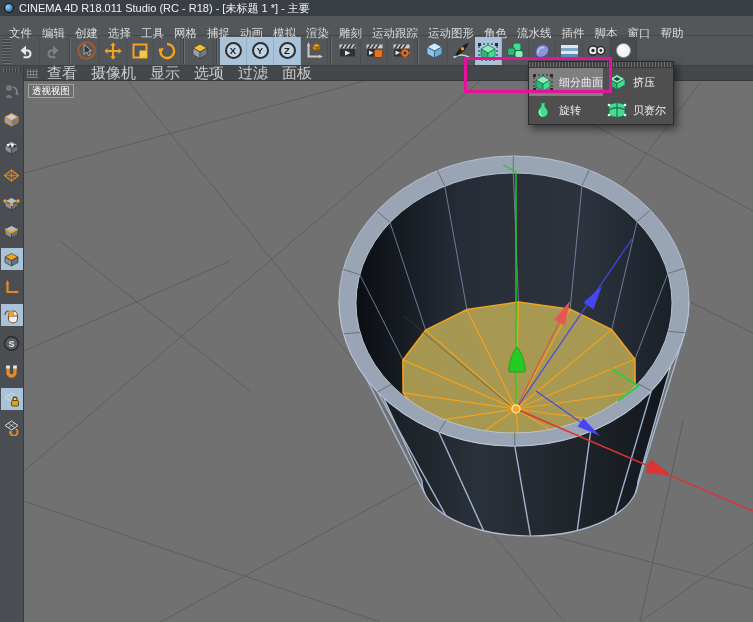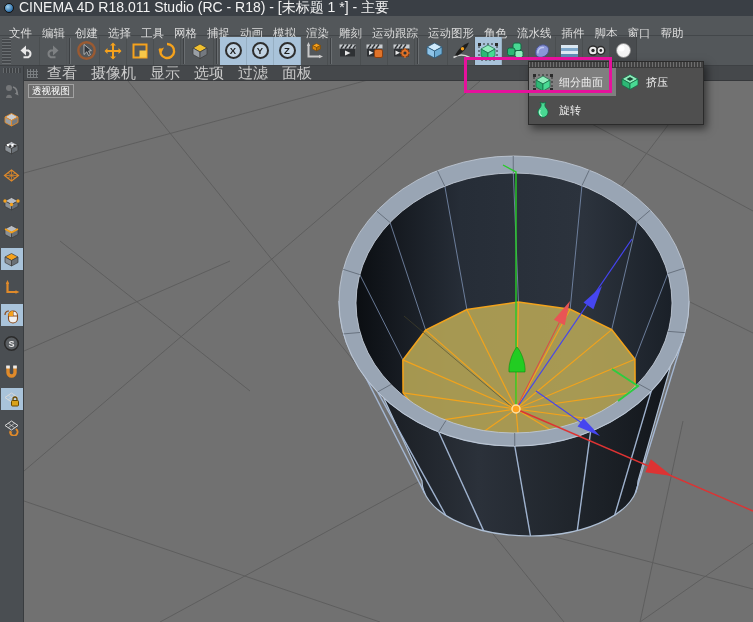--- a/index.html
+++ b/index.html
@@ -2,21 +2,21 @@
 <html><head>
 <meta charset="utf-8">
 <style>
   * { margin:0; padding:0; box-sizing:border-box; }
   body { background:#222; font-family:"Liberation Sans","DejaVu Sans",sans-serif; }
   .app { position:relative; width:753px; height:622px; background:#53575a; overflow:hidden; }
 
   
   .titlebar { height:16px; background:#3a3f45; display:flex; align-items:center; gap:5px; padding-left:4px; }
   .c4d-logo { width:10px; height:10px; border-radius:50%; background:radial-gradient(circle at 35% 35%, #9fd2f0, #2f6fa8 70%, #1c4succeeded070); background:radial-gradient(circle at 35% 35%, #9fd2f0, #2f6fa8 70%, #1c4670); border:1px solid #111; flex:none; }
-  .title-text { font-size:14px; color:#f2f2f2; white-space:nowrap; }
+  .title-text { font-size:11px; color:#f2f2f2; white-space:nowrap; }
 
   
   .menubar { height:20px; background:#53575a; border-bottom:1px solid #43474a; display:flex; align-items:center; padding:0 4px; }
   .menu-item { font-size:11.5px; color:#dcdcdc; padding:2px 5px; cursor:default;margin-top:16px; }
 
   
   .toolbar { height:30px; background:#53575a; border-bottom:1px solid #3e4144; display:flex; align-items:center; }
   .tgrip { width:9px; height:26px; margin:0 2px; background:repeating-linear-gradient(0deg,#6a6e71 0 1px,#46494c 1px 3px); flex:none; }
   .tbtn { width:27px; height:28px; display:flex; align-items:center; justify-content:center; background:transparent; border:none; border-right:1px solid rgba(0,0,0,.10); cursor:pointer; flex:none; padding:0; }
   .tbtn.active { background:#a9c3da; }
@@ -35,21 +35,21 @@
   .viewport-area { flex:1; display:flex; flex-direction:column; min-width:0; }
   .vmenubar { height:15px; background:#45484b; border-bottom:1px solid #36383b; display:flex; align-items:center; padding-left:3px; }
   .vgrip { width:11px; height:9px; margin-right:4px; background:repeating-linear-gradient(90deg,#7a7e81 0 1px,transparent 1px 3px),repeating-linear-gradient(0deg,#7a7e81 0 1px,transparent 1px 3px); }
   .vmenu-item { font-size:15px; color:#cacaca; padding:0 9px 0 5px; cursor:default; }
 
   .viewport { flex:1; position:relative; background:#717171; overflow:hidden; }
   .view-label { position:absolute; left:4px; top:3px; z-index:5; font-size:9.5px; line-height:12px; color:#ffffff; background:#6d6d6d; border:1px solid #a2a2a2; padding:0 3px; cursor:pointer; }
   #scene { position:absolute; left:0; top:0; }
 
   
-  .popup { position:absolute; left:528px; top:61px; width:176px; background:#4f4f4f; border:1px solid #2b2b2b; box-shadow:3px 4px 8px rgba(0,0,0,.5); z-index:40; }
+  .popup { position:absolute; left:528px; top:61px; width:146px; background:#4f4f4f; border:1px solid #2b2b2b; box-shadow:3px 4px 8px rgba(0,0,0,.5); z-index:40; }
   .popup-grip { height:6px; background:repeating-linear-gradient(90deg,#6e6e6e 0 1px,#414141 1px 3px); border-bottom:1px solid #3a3a3a; }
   .popup-grid { display:grid; grid-template-columns:1fr 1fr; }
   .pitem { height:28px; display:flex; align-items:center; gap:5px; padding-left:3px; cursor:pointer; }
   .pitem.hl { background:#7f7f7f; }
   .plabel { font-size:11px; color:#ededed; white-space:nowrap; }
   .picon { width:22px; height:22px; flex:none; display:flex; align-items:center; justify-content:center; }
 
   
   .annotation { position:absolute; left:464px; top:57px; width:148px; height:36px; border:3px solid #e6119c; z-index:50; pointer-events:none; }
 </style>
@@ -505,17 +505,30 @@
       </div>
       <div class="pitem">
         <span class="picon">
             <svg width="22" height="22" viewBox="0 0 22 22">
               <path d="M8,3 C10,4.2 12,4.2 14,3 C12,6 13,8 15,10 C17.2,13 16,17.5 11,18.5 C6,17.5 4.8,13 7,10 C9,8 10,6 8,3 Z" fill="#49d993" stroke="#156b45" stroke-width="0.9"></path>
               <path d="M8.2,11 C7,13.5 7.8,16 10,17" stroke="#bdf7da" stroke-width="1.1" fill="none"></path>
             </svg>
           </span>
         <span class="plabel">旋转</span>
       </div>
+      <div class="pitem">
+        <span class="picon">
+            <svg width="22" height="22" viewBox="0 0 22 22">
+              <path d="M3,6 C8,3 14,3 19,6 L19,16 C14,19 8,19 3,16 Z" fill="#49d993" stroke="#156b45" stroke-width="0.9"></path>
+              <path d="M3,11 C8,8 14,8 19,11 M11,4 V18" stroke="#156b45" stroke-width="1.1" fill="none"></path>
+              <circle cx="3" cy="6" r="1.3" fill="#eafff3"></circle>
+              <circle cx="19" cy="6" r="1.3" fill="#eafff3"></circle>
+              <circle cx="3" cy="16" r="1.3" fill="#eafff3"></circle>
+              <circle cx="19" cy="16" r="1.3" fill="#eafff3"></circle>
+            </svg>
+          </span>
+        <span class="plabel">贝赛尔</span>
+      </div>
     </div>
   </div>
 
   <div class="annotation"></div>
 </div>
 
 </body></html>

